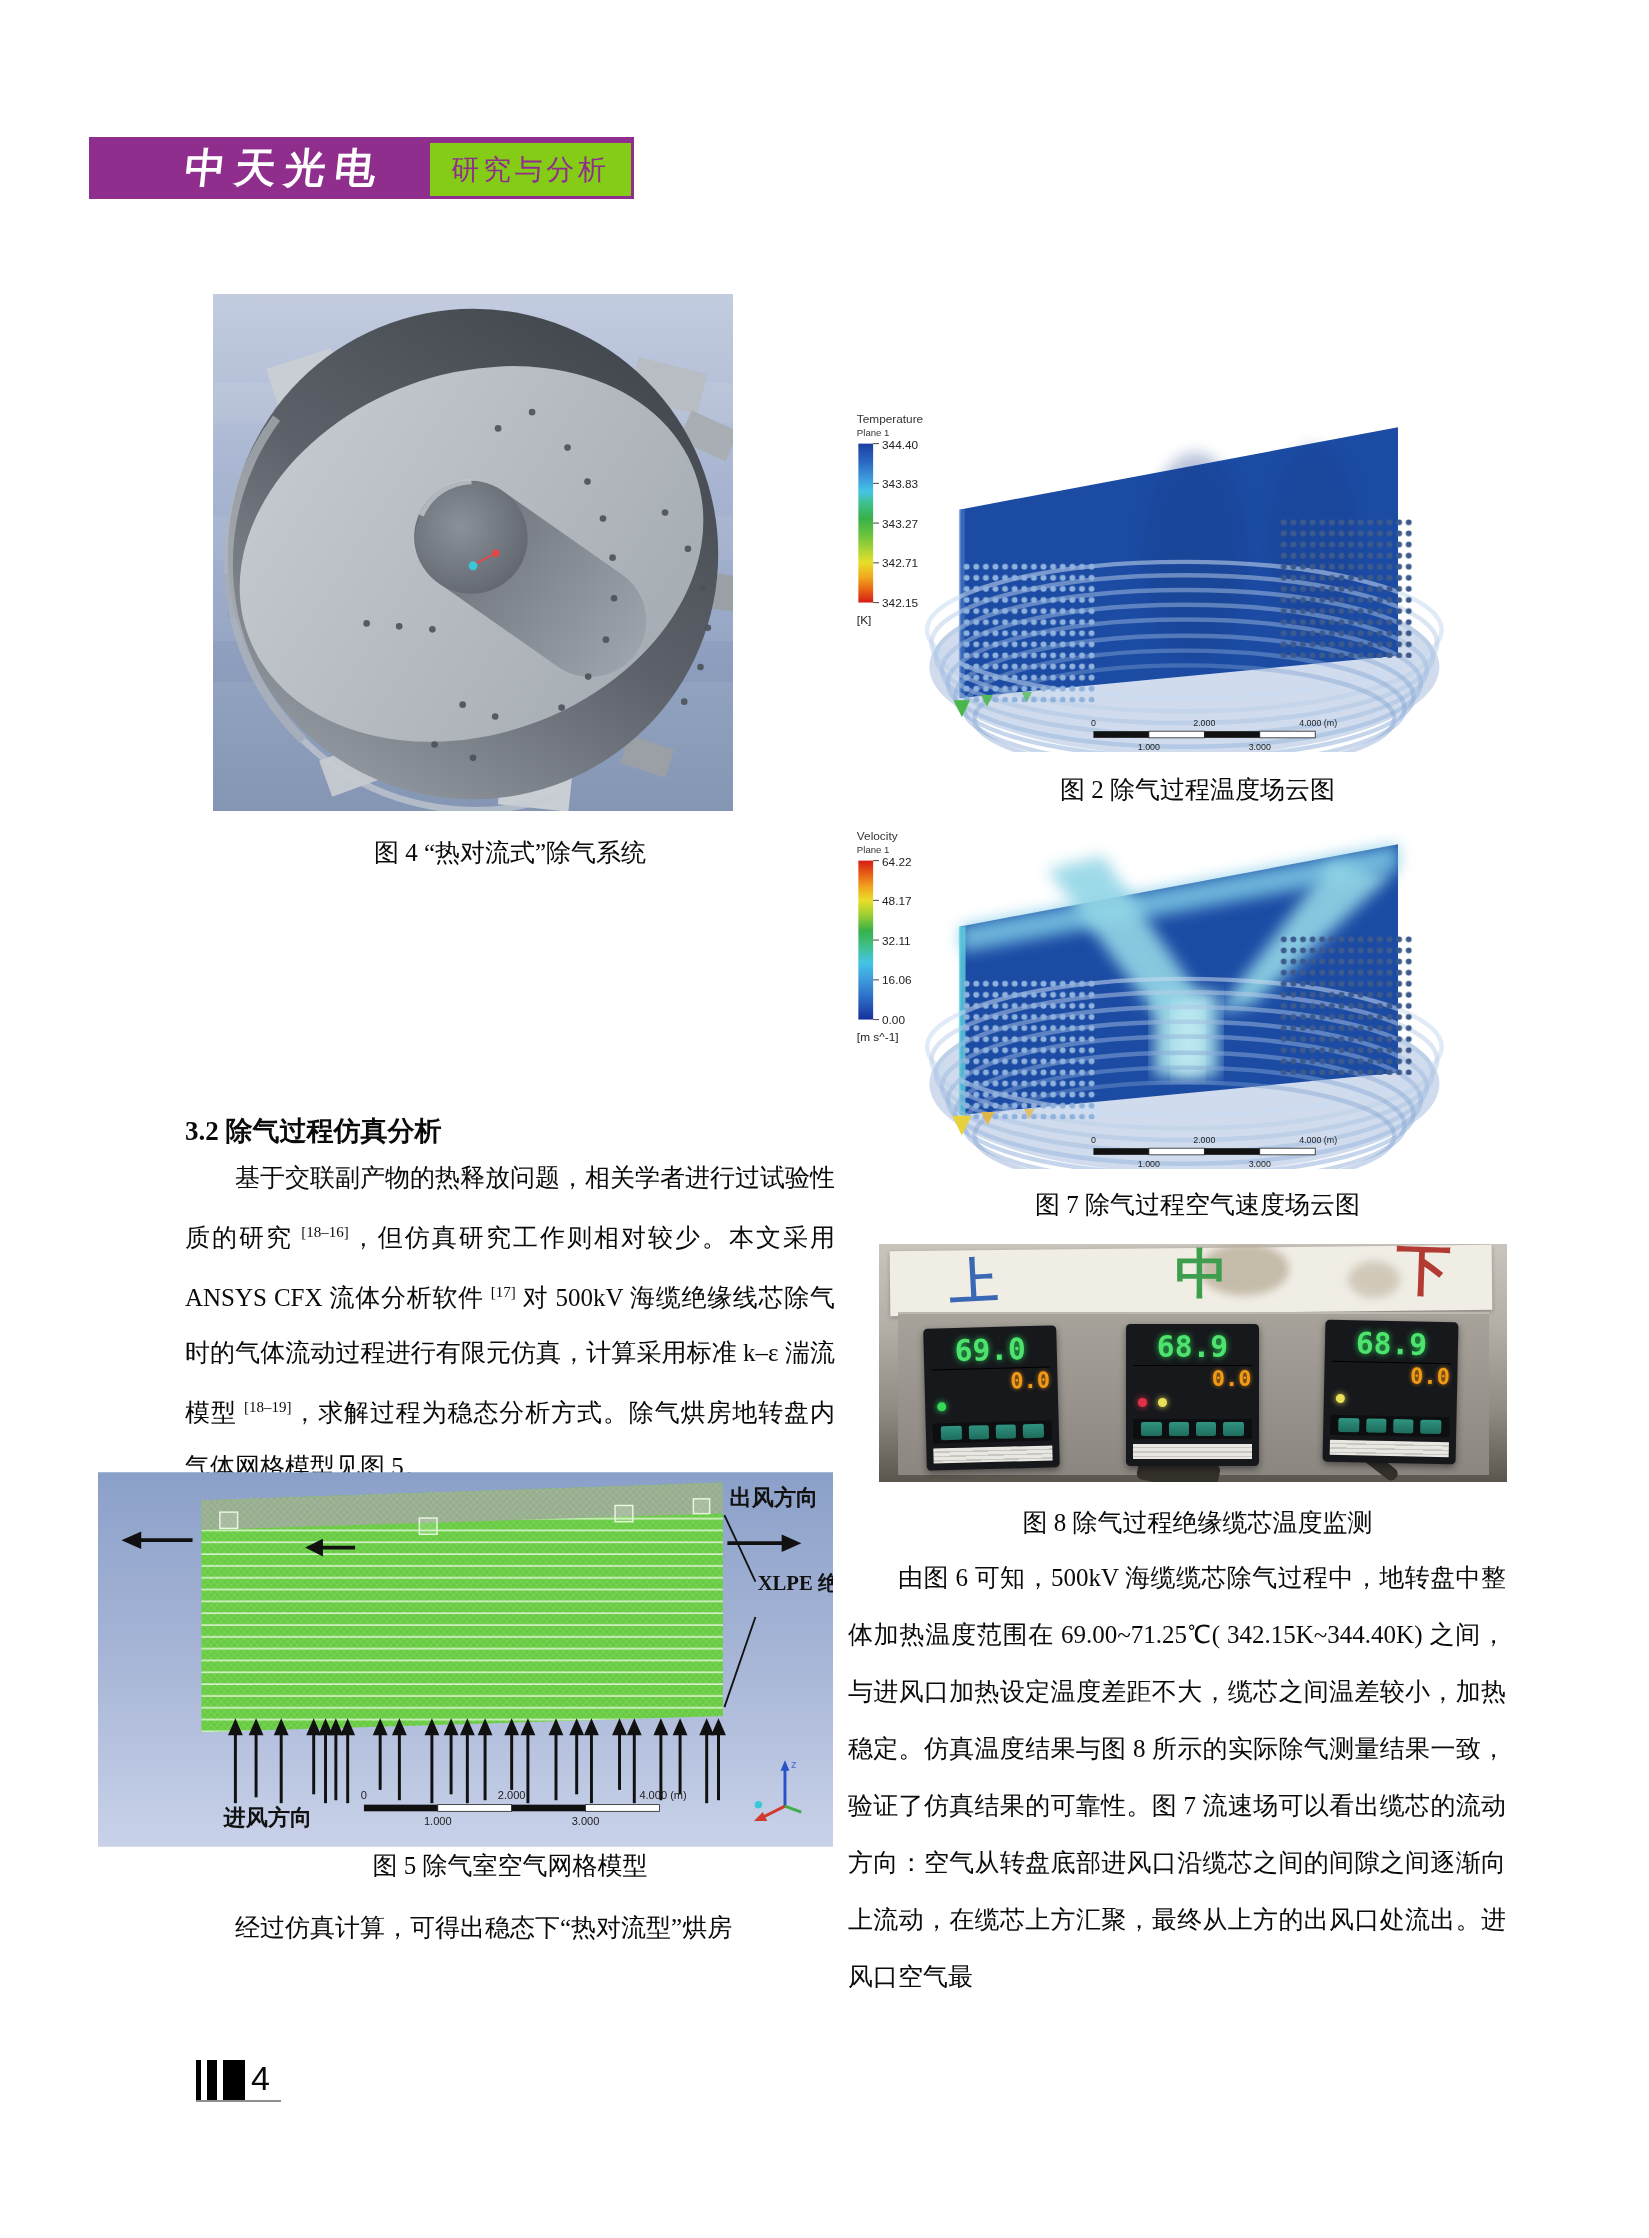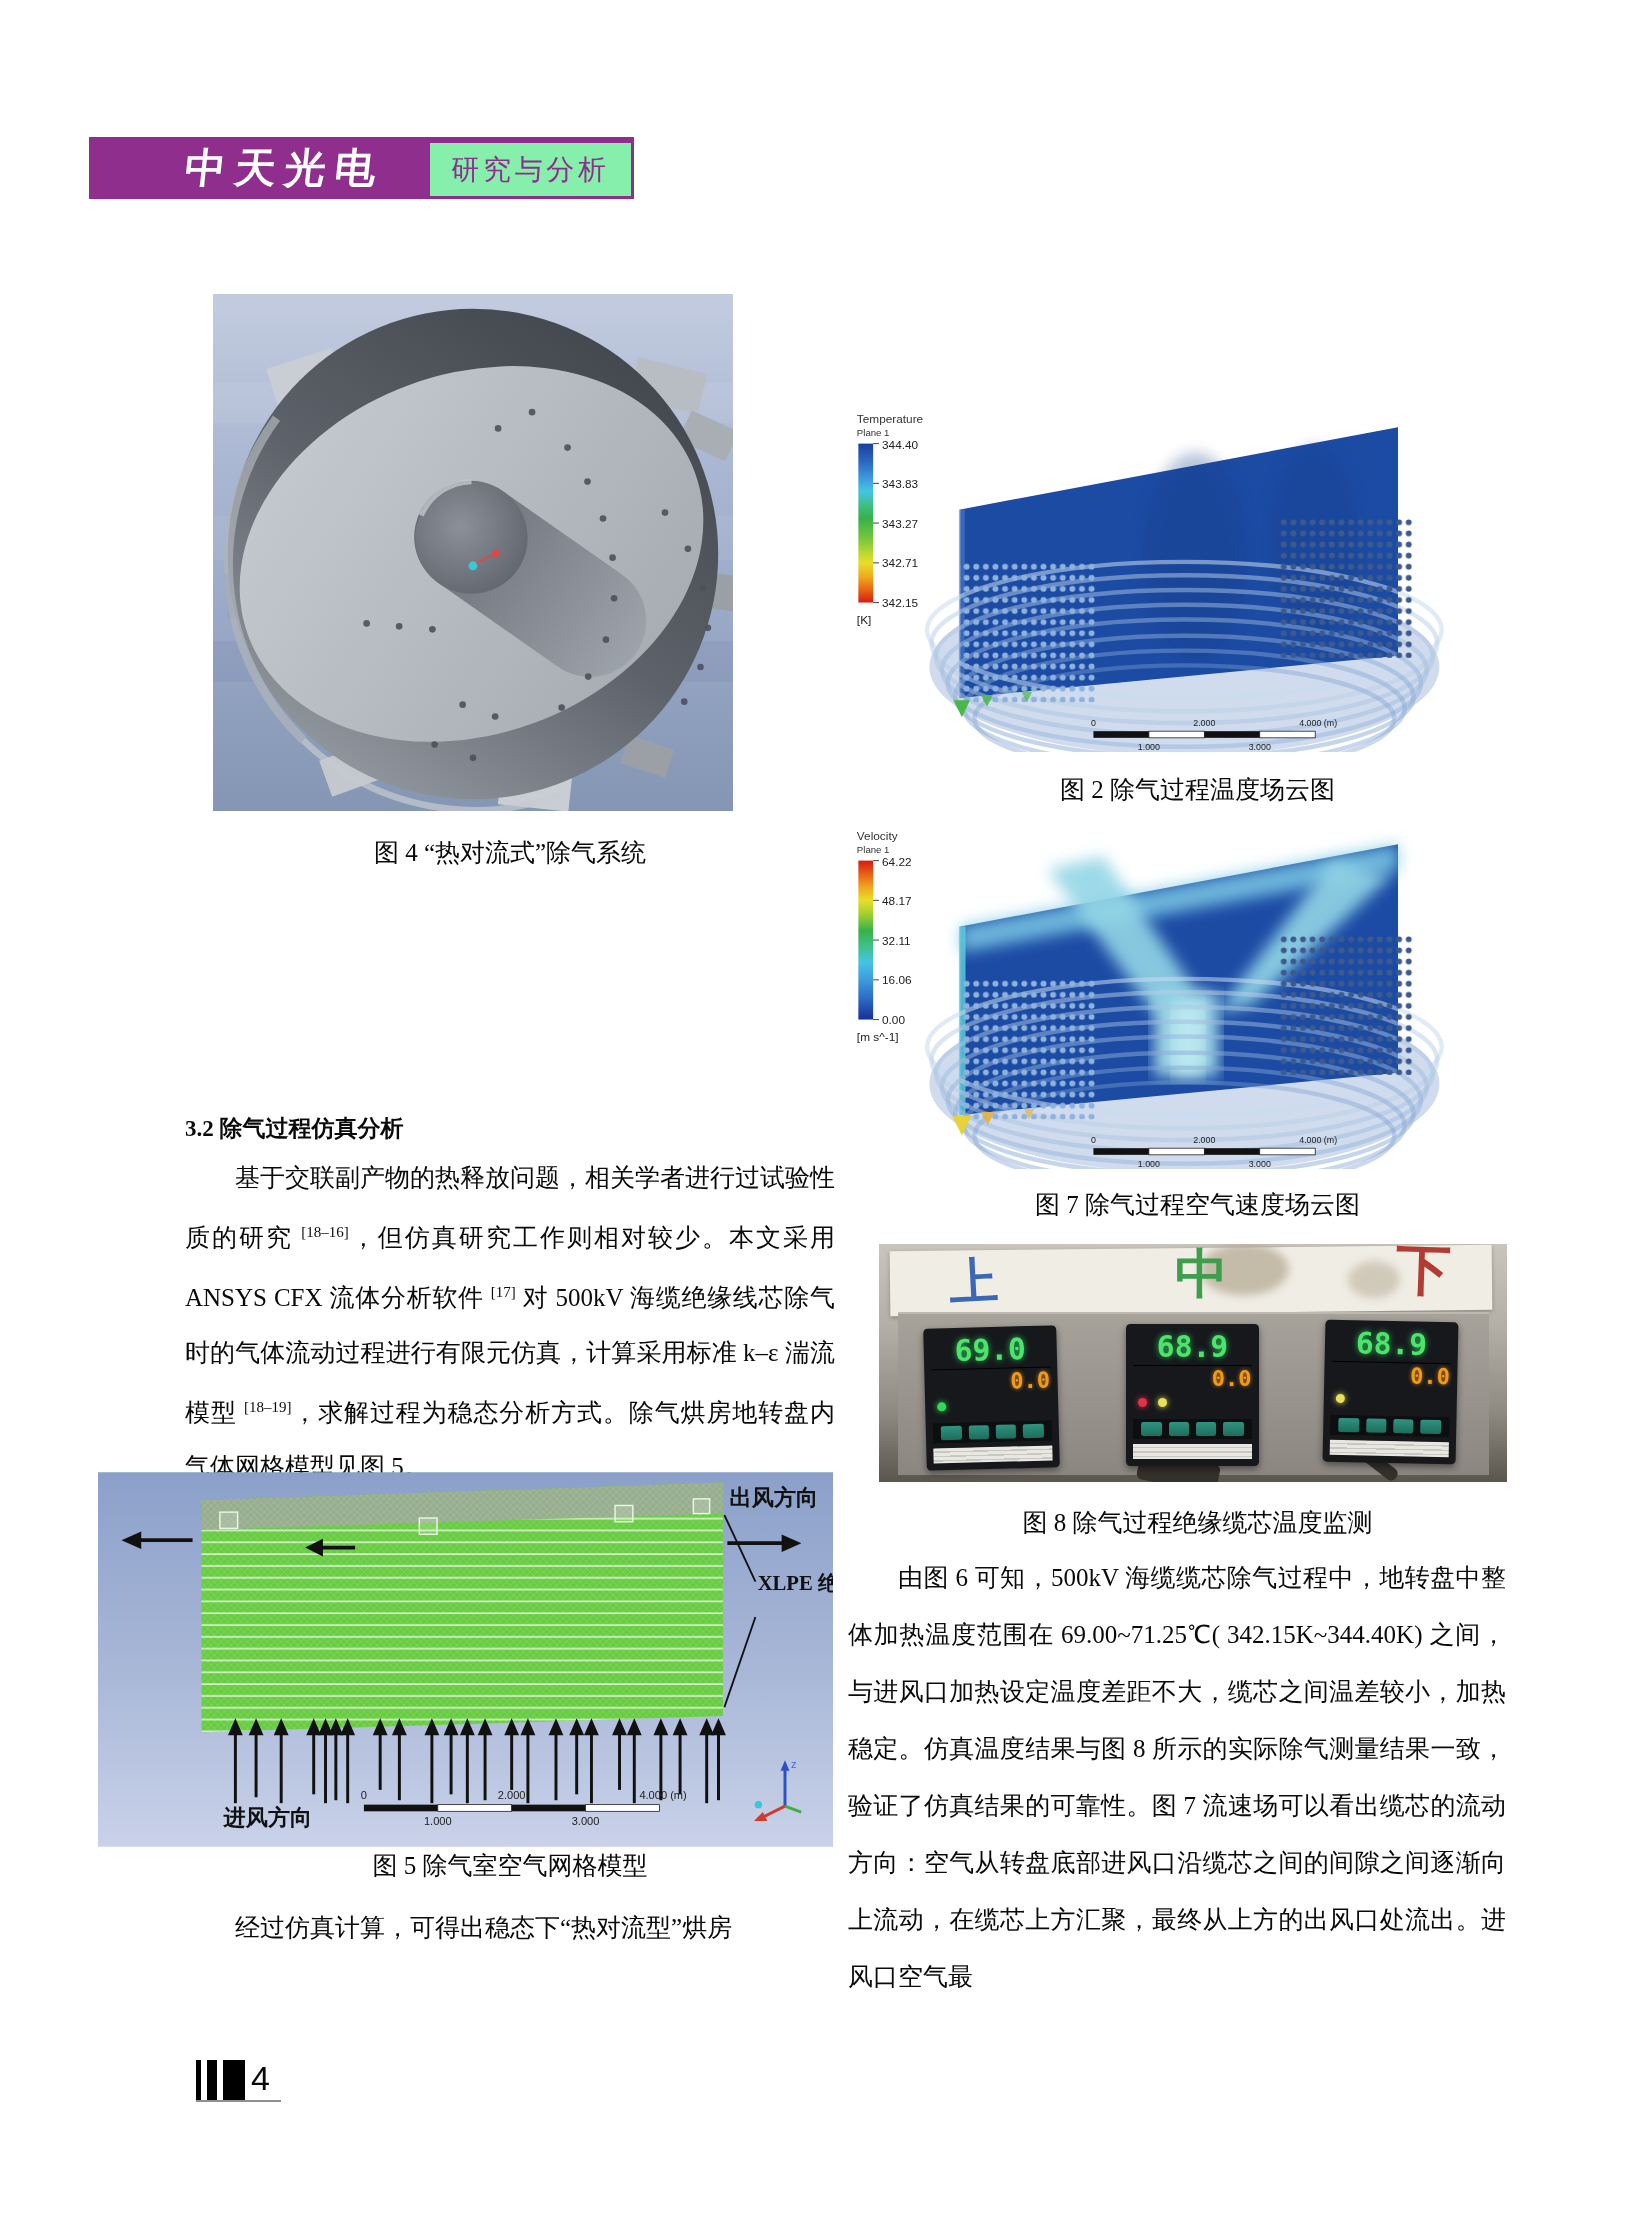--- a/index.html
+++ b/index.html
@@ -4,30 +4,30 @@
 <style>
   html,body{margin:0;padding:0;background:#ffffff;}
   .page{position:relative;width:1649px;height:2239px;background:#ffffff;
         font-family:"Liberation Serif",serif;color:#0a0a0a;overflow:hidden;}
   .abs{position:absolute;}
   
   .hdr-bar{left:89px;top:137px;width:545px;height:62px;background:#8f2e8d;}
   .hdr-logo{left:185px;top:143px;width:222px;height:50px;color:#ffffff;
             font-size:41px;font-weight:bold;letter-spacing:8.9px;transform:skewX(-6deg);
             font-family:"Liberation Serif",serif;line-height:50px;white-space:nowrap;}
-  .hdr-tab{left:427px;top:140px;width:201px;height:53px;background:#86efac;
+  .hdr-tab{left:427px;top:140px;width:201px;height:53px;background:#84cc16;
            border:3px solid #8f2e8d;display:flex;align-items:center;justify-content:center;
            font-family:"Liberation Sans",sans-serif;font-size:28px;color:#8f2e8d;letter-spacing:3.7px;}
   
   .body-text{margin:0;font-size:25px;line-height:55px;text-align:justify;}
   .body-text.lh77{line-height:57px;}
   .indent{text-indent:50px;}
   sup{font-size:0.6em;}
   .caption{font-size:25px;text-align:center;}
-  .heading{font-size:23px;font-weight:bold;white-space:nowrap;}
+  .heading{font-size:27px;font-weight:bold;white-space:nowrap;}
   svg text{font-family:"Liberation Sans",sans-serif;}
   .cjk-svg{font-family:"Liberation Serif",serif;}
   
   .fig8{left:879px;top:1244px;width:628px;height:238px;overflow:hidden;
         background:linear-gradient(180deg,#c9c4bc 0%,#b3aea6 35%,#8f8b83 70%,#5a564e 100%);}
   .paper{left:11px;top:4.4px;width:602px;height:65px;background:#f0ede5;transform:rotate(-0.6deg);
          box-shadow:0 1.5px 4.4px rgba(0,0,0,.25);}
   .stain{border-radius:50%;filter:blur(4.4px);background:#b2a68f;opacity:.7;}
   .zone{font-weight:bold;font-family:"Liberation Serif",serif;line-height:1;}
   .panel{left:18.5px;top:68px;width:591px;height:161px;

